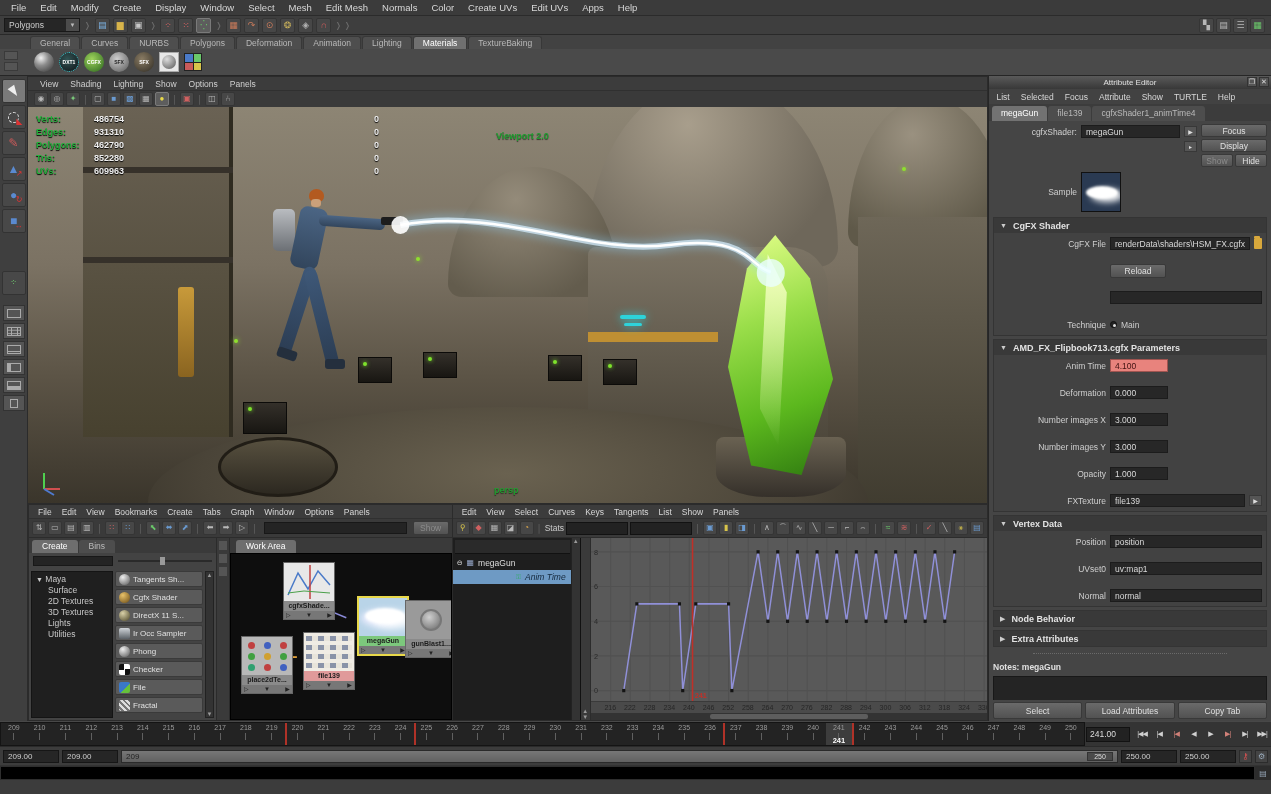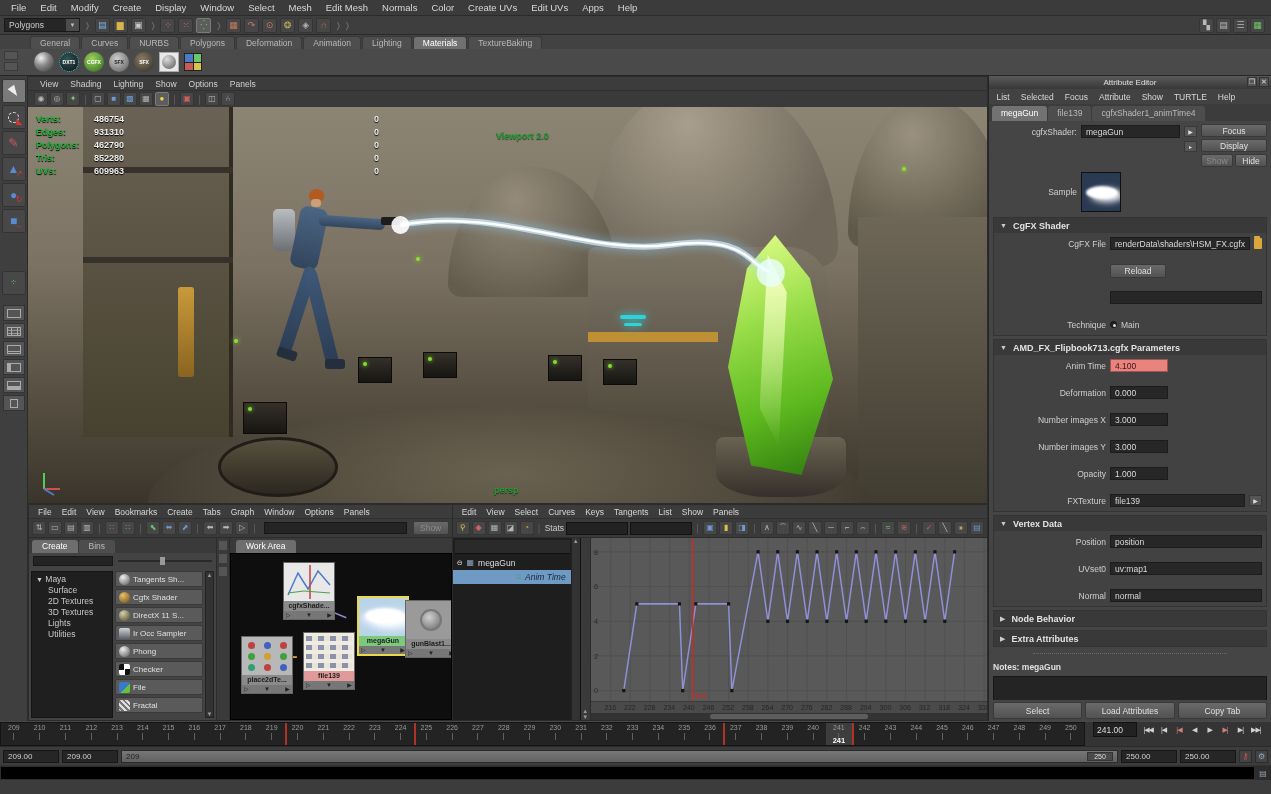--- a/index.html
+++ b/index.html
@@ -197,21 +197,21 @@
 
   
   .timeline-row{height:25px;display:flex;background:#2e2e2e;border-top:1px solid #484848;}
   .tl-ticks{flex:1;display:flex;background:#232323;position:relative;border:1px solid #141414;}
   .tl-cell{flex:1;position:relative;}
   .tl-label{font-size:7px;line-height:9px;color:#9a9a9a;text-align:center;white-space:nowrap;}
   .tl-tick{width:1px;height:7px;background:#606060;margin:1px auto 0;}
   .tl-cell.marker::before{content:'';position:absolute;left:0;top:0;bottom:0;width:2px;background:#b03228;}
   .tl-cell.current{background:#3d3d3d;}
   .tl-cur{position:absolute;bottom:0;left:0;width:100%;text-align:center;color:#fff;font-size:7.5px;font-weight:bold;}
-  .tl-controls{width:186px;display:flex;gap:1px;background:#343434;padding:0 8px;}
+  .tl-controls{width:186px;display:flex;align-items:center;gap:1px;background:#343434;padding:0 1px;}
   .tl-time-field{width:44px;height:15px;background:#222;border:1px solid #121212;color:#ddd;font-size:8.5px;display:flex;align-items:center;padding:0 3px;margin-right:3px;}
   .pb-btn{flex:1;height:16px;color:#d0d0d0;font-size:7px;display:flex;align-items:center;justify-content:center;letter-spacing:-1px;}
   .pb-btn.key{color:#d08078;}
   .range-row{height:19px;display:flex;align-items:center;gap:3px;background:#3c3c3c;padding:0 3px;border-top:1px solid #2a2a2a;}
   .range-field{width:56px;height:13px;background:#262626;border:1px solid #161616;color:#cfcfcf;font-size:8px;display:flex;align-items:center;padding:0 4px;}
   .range-bar{flex:1;height:13px;background:#4f4f4f;border:1px solid #2a2a2a;position:relative;}
   .range-fill{position:absolute;left:0;right:0;top:0;bottom:0;background:linear-gradient(#777,#616161);display:flex;align-items:center;justify-content:space-between;padding:0 4px;color:#222;font-size:8px;}
   .range-endbox{width:26px;height:9px;background:#4a4a4a;border:1px solid #333;font-size:7px;color:#ddd;display:flex;align-items:center;justify-content:center;}
   .anim-pref-ic{width:13px;height:13px;background:#444;border:1px solid #2c2c2c;color:#d05050;font-size:8px;display:flex;align-items:center;justify-content:center;}
   .command-row{height:15px;display:flex;background:#1d1d1d;align-items:stretch;border-top:1px solid #333;}

